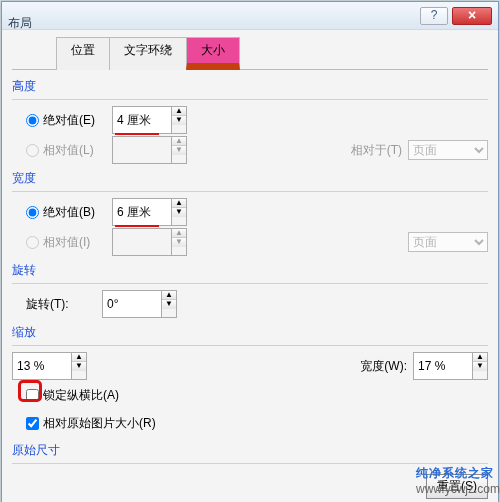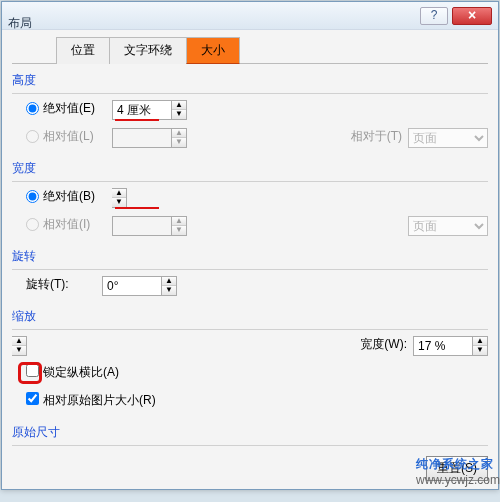--- a/index.html
+++ b/index.html
@@ -8,44 +8,44 @@
   .titlebar { height: 28px; background: linear-gradient(#f2f7fc, #dce7f2); display: flex; align-items: center; padding: 0 6px; border-bottom: 1px solid #cfd9e6; }
   .titlebar .title { flex: 1; color: #2a3b50; margin-top: 16px; }
   .titlebar .btns { display: flex; gap: 4px; }
   .tbtn { width: 28px; height: 18px; border: 1px solid #aab; border-radius: 2px; background: linear-gradient(#fafcff,#e6edf5); text-align: center; line-height: 14px; }
   .tbtn.help::before { content: "?"; color:#3a5a8a; }
   .tbtn.close { width: 40px; background: linear-gradient(#e77,#c33); color:#fff; border-color:#a22; font-weight:bold; }
   .tbtn.close::before { content: "×"; font-size:14px; }
   .body { padding: 6px 10px 6px 10px; background: #f4f4f4; }
   .tabs { display: flex; border-bottom: 1px solid #bbb; margin-bottom: 8px; padding-left: 44px; }
   .tab { padding: 4px 14px; border: 1px solid #bbb; border-bottom: none; background: #f0f0f0; margin-right: -1px; cursor: pointer; position: relative; top:1px; }
-  .tab.active { background: #f97316; border-bottom: 1px solid #c2410c; }
+  .tab.active { background: #ec4899; border-bottom: 7px solid #c2410c; }
   .group-title { color: #1d4ed8; margin: 6px 0 4px; font-weight: normal; }
   hr.g { border: none; border-top: 1px solid #d0d0d0; margin: 2px 0 6px; }
-  .row { display: flex; align-items: flex-start; min-height: 26px; margin: 2px 0; }
+  .row { display: flex; align-items: center; min-height: 26px; margin: 2px 0; }
   .radiozone { display:flex; align-items:center; width: 100px; }
   .radiozone input { margin: 0 4px 0 14px; }
   .labeltxt { width: 90px; padding-left: 14px; }
   .labeltxt2 { width: 70px; text-align: right; padding-right: 6px; }
   .spinner { display: inline-flex; }
-  .spinner input { width: 60px; height: 20px; border: 1px solid #aaa; padding: 0 4px; background: #fff; }
+  .spinner input { width: 60px; height: 28px; border: 1px solid #aaa; padding: 0 4px; background: #fff; }
   .spinner input:disabled { background: #f4f4f4; color:#999; }
   .spinbtns { display:flex; flex-direction:column; border:1px solid #aaa; border-left:none; }
   .spinbtns span { width: 14px; height: 9px; font-size:8px; line-height:8px; text-align:center; background:linear-gradient(#fdfdfd,#e5e5e5); cursor:pointer; }
   .spinbtns span:first-child { border-bottom:1px solid #ccc; }
   .disabled, .disabled * { color: #9a9a9a !important; }
   .combo { display:inline-flex; }
   .combo select { width: 80px; height: 20px; border:1px solid #aaa; background:#fff; }
   .red-underline { display:block; position:absolute; height:2px; background:#d11; }
   .red-box { position:absolute; border:3px solid #d11; border-radius:5px; }
   .chk { margin: 0 4px 0 14px; }
   .static { display:inline-block; width: 80px; }
   .btn { padding: 3px 10px; border:1px solid #8a8a8a; background:linear-gradient(#fdfdfd,#e3e3e3); cursor:pointer; }
   .footer { display:flex; justify-content:flex-end; padding:4px 0 2px; }
-  .watermark { position:absolute; bottom:15px; right:0; font-size:16px; color:#2a6bd4; font-weight:bold; letter-spacing:1px; }
+  .watermark { position:absolute; bottom:6px; right:0; font-size:16px; color:#2a6bd4; font-weight:bold; letter-spacing:1px; }
   .watermark .url { display:block; font-size:12px; color:#666; font-weight:normal; text-align:left; letter-spacing:0; }
 </style>
 </head>
 <body>
 
 <div class="window">
   <div class="titlebar">
     <span class="title">布局</span>
     <div class="btns">
       <span class="tbtn help"></span>
@@ -96,20 +96,21 @@
     </div>
 
     <div class="group-title">宽度</div>
     <hr class="g">
     <div class="row">
       <label class="radiozone">
         <input type="radio" name="w" checked="" style="">
         <span>绝对值(B)</span>
       </label>
       <span class="spinner" style="position:relative">
+        <input value="6 厘米" style="">
         <span class="spinbtns">
             <span>▲</span>
             <span>▼</span>
           </span>
         <span class="red-underline" style="left:3px; bottom:-1px; width:44px;"></span>
       </span>
     </div>
     <div class="row disabled">
       <label class="radiozone">
         <input type="radio" name="w" disabled="" style="">
@@ -138,20 +139,21 @@
             <span>▲</span>
             <span>▼</span>
           </span>
       </span>
     </div>
 
     <div class="group-title">缩放</div>
     <hr class="g">
     <div class="row">
       <span class="spinner">
+        <input value="13 %" style="">
         <span class="spinbtns">
             <span>▲</span>
             <span>▼</span>
           </span>
       </span>
       <span style="flex:1"></span>
       <span class="labeltxt2">宽度(W):</span>
       <span class="spinner">
         <input value="17 %" style="">
         <span class="spinbtns">

